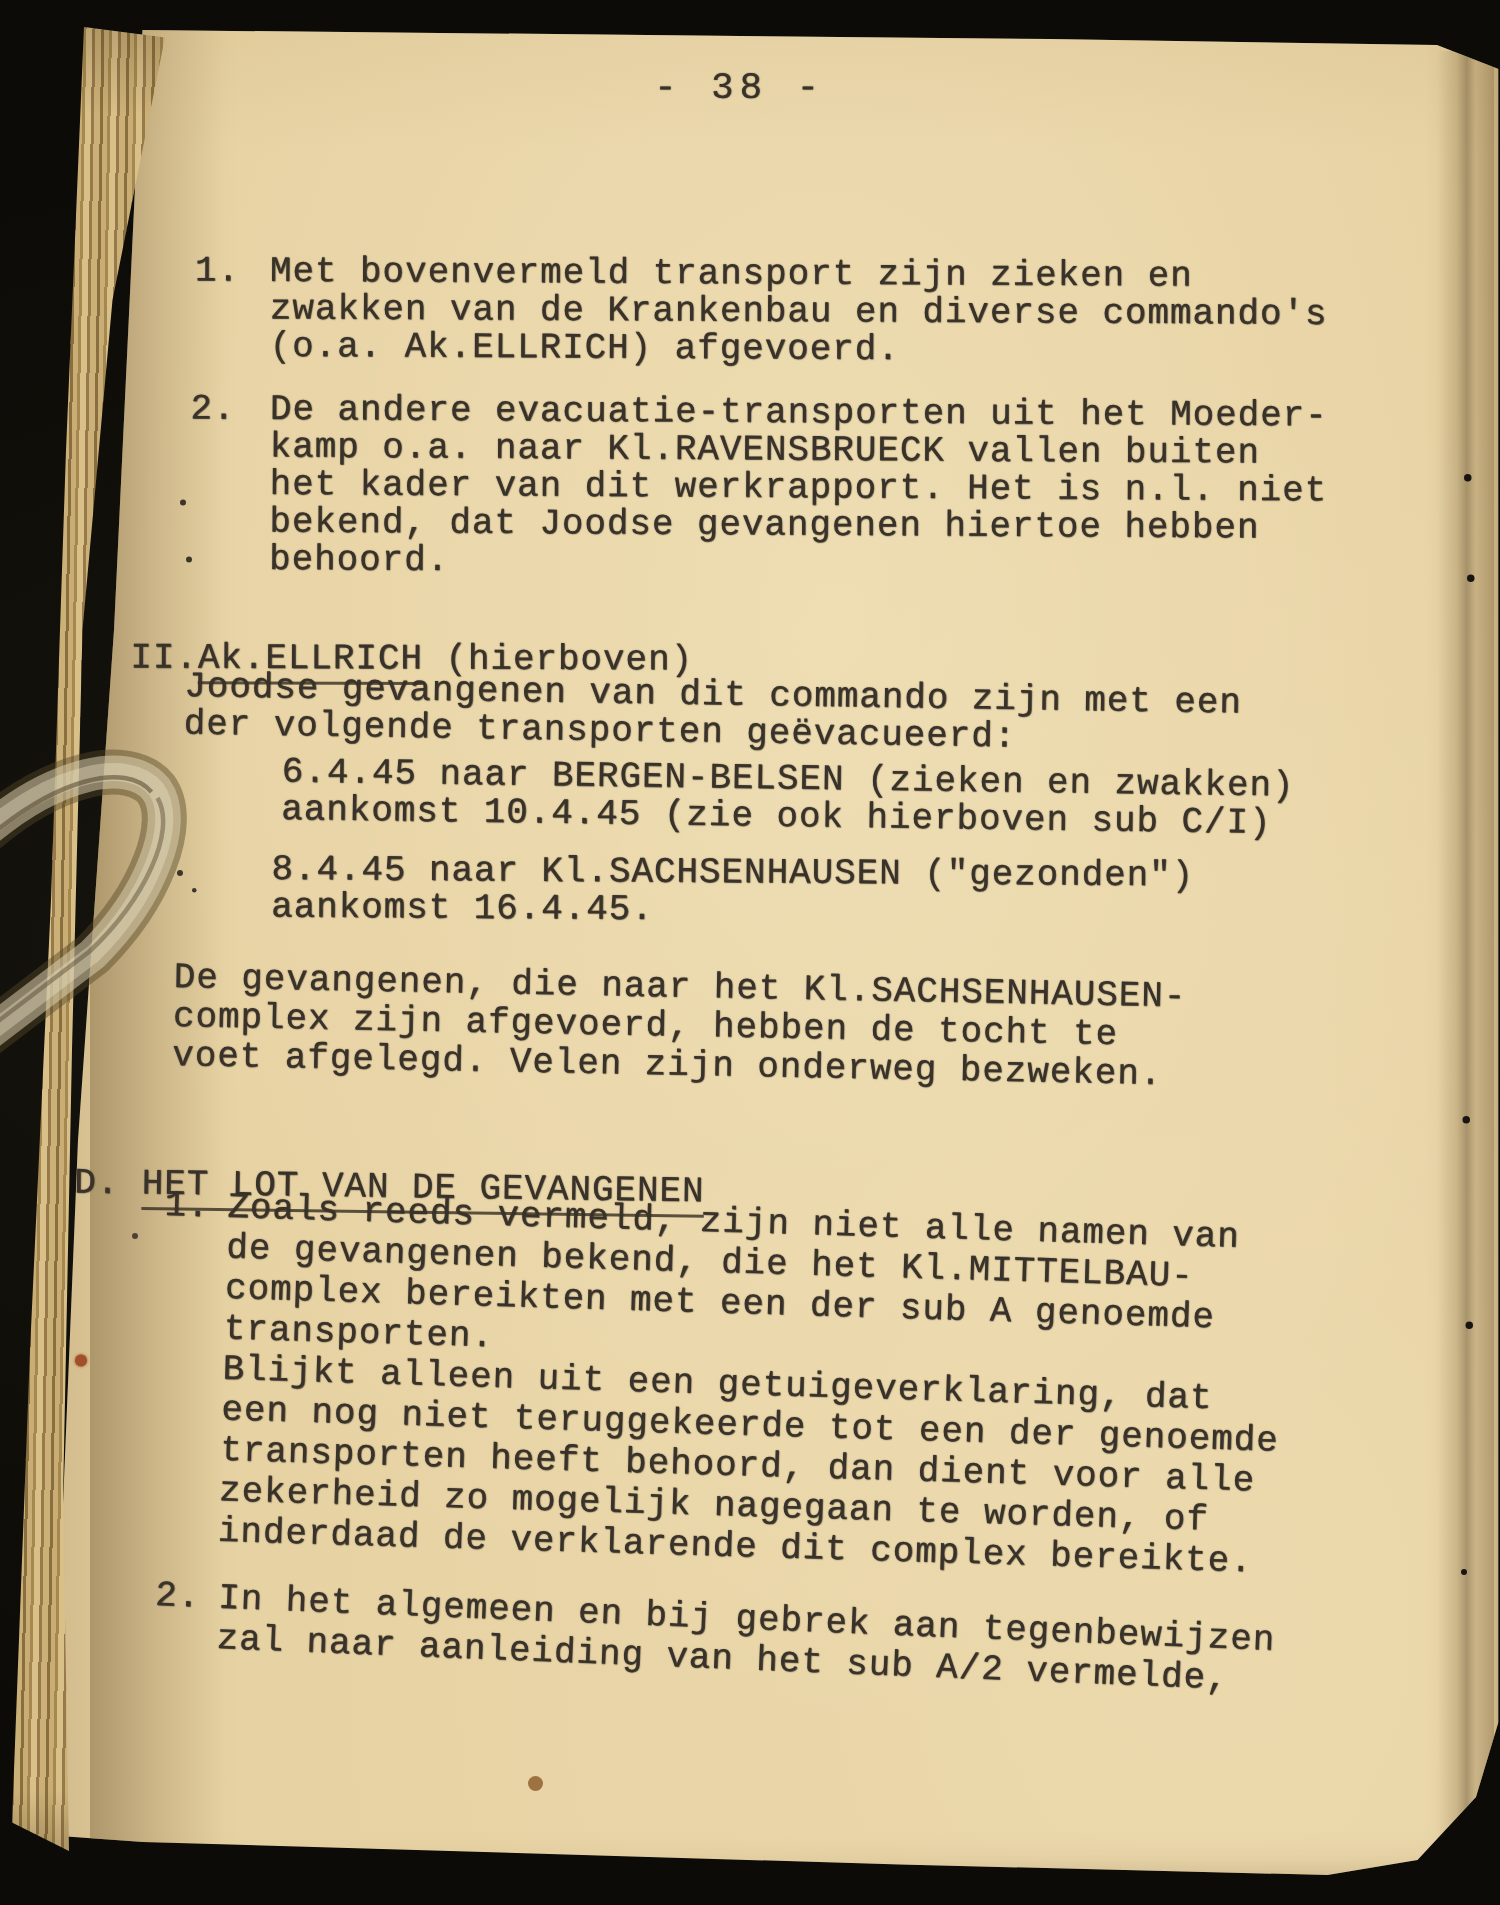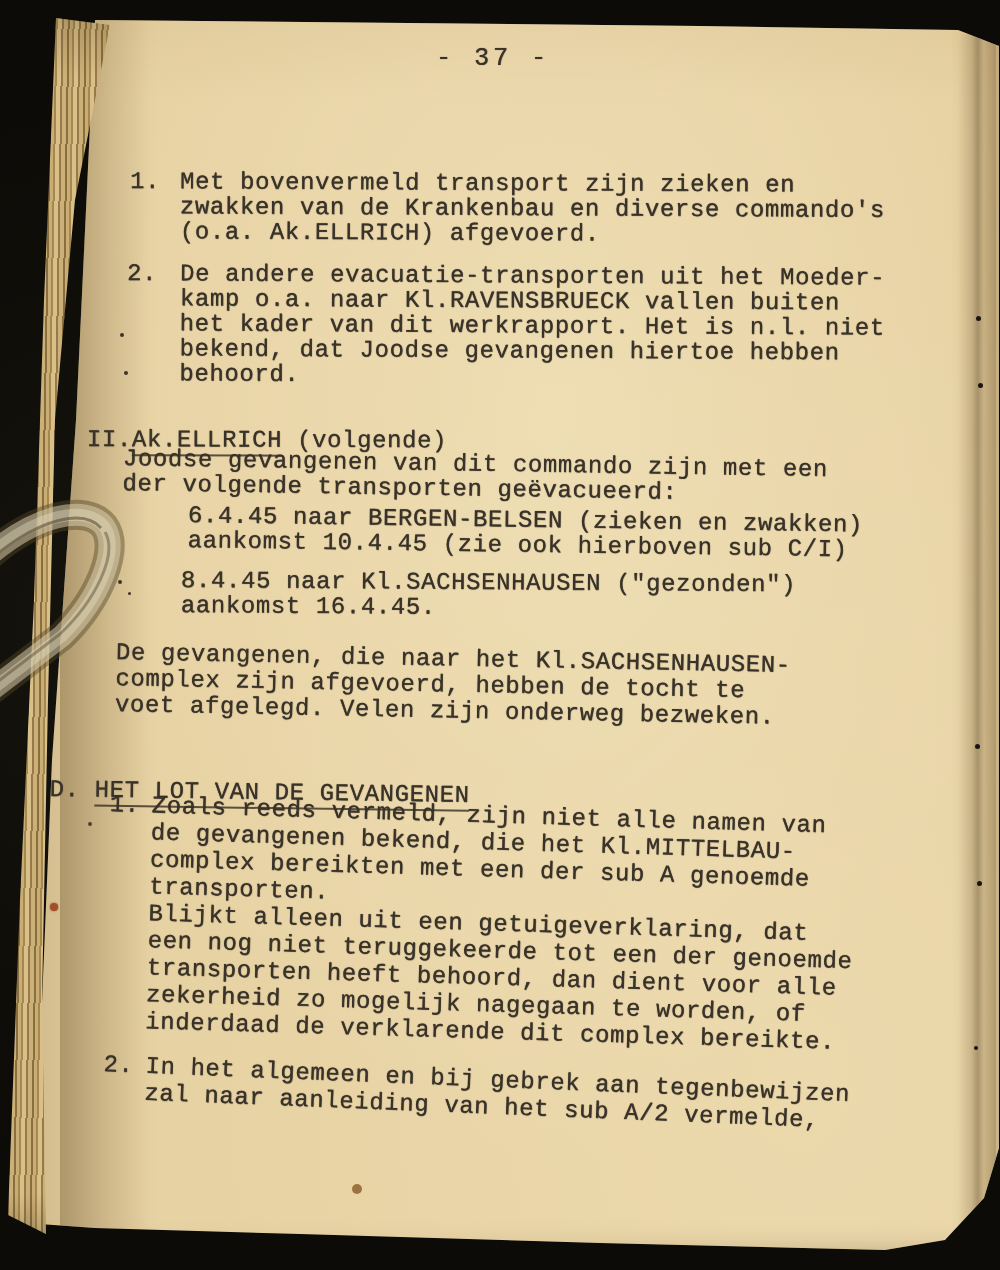--- a/index.html
+++ b/index.html
@@ -71,40 +71,40 @@
 
 <div class="canvas">
 
   <div class="page">
     <div class="gutter-shadow"></div>
     <div class="crease"></div>
   </div>
 
   <div class="stack"></div>
 
-  <div class="tx" style="left:436px; top:46px; font-size:25px; letter-spacing:4px;">- 37 -</div>
+  <div class="tx" style="left:436px; top:46px; font-size:25px; letter-spacing:4px;">- 38 -</div>
 
   <div class="tx num-item" style="left:130px; top:169px; transform:rotate(.3deg);">
     <span class="num" style="width:30px; margin-right:20px;">1.</span>
     <div>Met bovenvermeld transport zijn zieken en
 zwakken van de Krankenbau en diverse commando's
 (o.a. Ak.ELLRICH) afgevoerd.</div>
   </div>
 
   <div class="tx num-item" style="left:127px; top:261px; transform:rotate(.35deg);">
     <span class="num" style="width:30px; margin-right:23px;">2.</span>
     <div>De andere evacuatie-transporten uit het Moeder-
 kamp o.a. naar Kl.RAVENSBRUECK vallen buiten
 het kader van dit werkrapport. Het is n.l. niet
 bekend, dat Joodse gevangenen hiertoe hebben
 behoord.</div>
   </div>
 
   <div class="tx heading" style="left:87px; top:402px; transform:rotate(.2deg);">
-    <span>II.</span><span class="u">Ak.ELLRICH</span><span> (volgende)</span>
+    <span>II.</span><span class="u">Ak.ELLRICH</span><span> (hierboven)</span>
   </div>
 
   <div class="tx" style="left:123px; top:446px; transform:rotate(.9deg);">Joodse gevangenen van dit commando zijn met een
 der volgende transporten geëvacueerd:</div>
 
   <div class="tx" style="left:188px; top:503px; transform:rotate(.8deg);">6.4.45 naar BERGEN-BELSEN (zieken en zwakken)
 aankomst 10.4.45 (zie ook hierboven sub C/I)</div>
 
   <div class="tx" style="left:181px; top:568px; transform:rotate(.4deg);">8.4.45 naar Kl.SACHSENHAUSEN ("gezonden")
 aankomst 16.4.45.</div>

